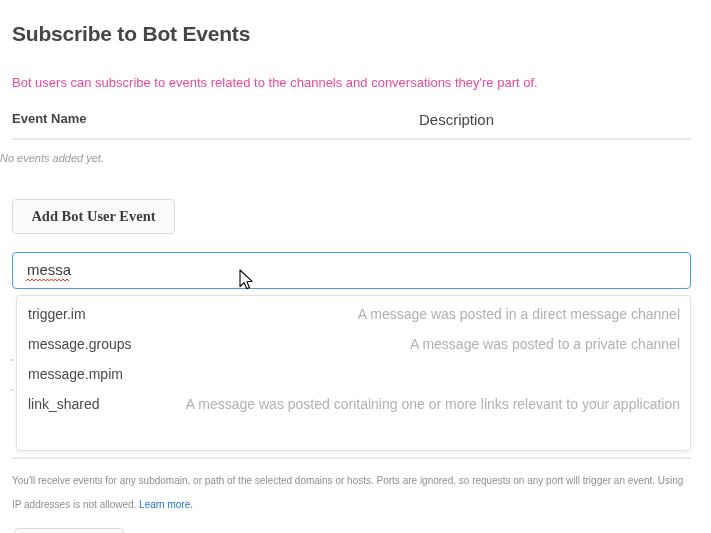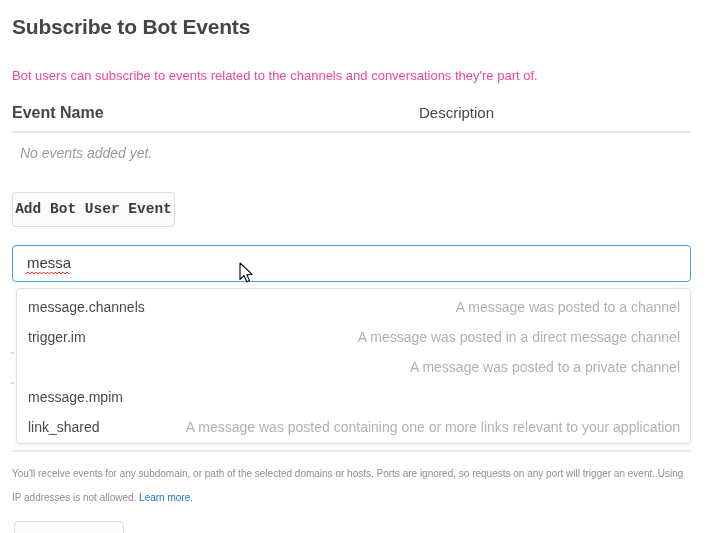--- a/index.html
+++ b/index.html
@@ -13,20 +13,21 @@
     position: relative;
     overflow: hidden;
     font-family: "Liberation Sans", sans-serif;
     -webkit-font-smoothing: antialiased;
   }
 
   .page {
     position: absolute;
     inset: 0;
     padding: 4px;
+    margin-top: 7px;
   }
 
   
   .page-title {
     position: absolute;
     left: 12px;
     top: 15px;
     font-size: 21px;
     font-weight: bold;
     color: #454545;
@@ -48,21 +49,21 @@
     position: absolute;
     left: 12px;
     top: 104px;
     width: 679px;
     height: 18px;
   }
   .col-event-name {
     position: absolute;
     left: 0;
     top: 0;
-    font-size: 16px;
+    font-size: 13px;
     font-weight: bold;
     color: #454545;
   }
   .col-description {
     position: absolute;
     left: 407px;
     top: 0;
     font-size: 15px;
     font-weight: normal;
     color: #454545;
@@ -71,39 +72,39 @@
     position: absolute;
     left: 12px;
     top: 131px;
     width: 679px;
     height: 2px;
     background: #e8e8e8;
   }
 
   .empty-row {
     position: absolute;
-    left: 20px;
+    left: 0;
     top: 145px;
-    font-size: 14px;
+    font-size: 11px;
     font-style: italic;
     color: #9b9b9b;
   }
 
   
   .add-event-button {
     position: absolute;
     left: 12px;
     top: 192px;
     width: 163px;
     height: 35px;
     box-sizing: border-box;
     background: #fbfbfb;
     border: 1px solid #dcdcdc;
     border-radius: 4px;
-    font-family: Liberation Mono, monospace;
+    font-family: Liberation Serif, serif;
     font-size: 14.5px;
     font-weight: bold;
     color: #3d3d3d;
     cursor: pointer;
     padding: 0;
     line-height: 33px;
     text-align: center;
   }
 
   
@@ -258,28 +259,25 @@
   <button class="add-event-button">Add Bot User Event</button>
 
   <input class="event-search-input" type="text" placeholder="" style="">
   <div class="input-text-overlay">messa</div>
   <svg class="spell-squiggle" viewBox="0 0 44 4" preserveAspectRatio="none">
     <path d="M0 3 L2 1 L4 3 L6 1 L8 3 L10 1 L12 3 L14 1 L16 3 L18 1 L20 3 L22 1 L24 3 L26 1 L28 3 L30 1 L32 3 L34 1 L36 3 L38 1 L40 3 L42 1 L44 3" fill="none" stroke="#e02020" stroke-width="1"></path>
   </svg>
 
   <div class="event-dropdown">
     <div class="dropdown-option">
-      <span class="option-name">message.channels</span>
-      <span class="option-desc">A message was posted to a channel</span>
-    </div>
-    <div class="dropdown-option">
       <span class="option-name">trigger.im</span>
       <span class="option-desc">A message was posted in a direct message channel</span>
     </div>
     <div class="dropdown-option">
+      <span class="option-name">message.groups</span>
       <span class="option-desc">A message was posted to a private channel</span>
     </div>
     <div class="dropdown-option">
       <span class="option-name">message.mpim</span>
     </div>
     <div class="dropdown-option">
       <span class="option-name">link_shared</span>
       <span class="option-desc">A message was posted containing one or more links relevant to your application</span>
     </div>
   </div>

